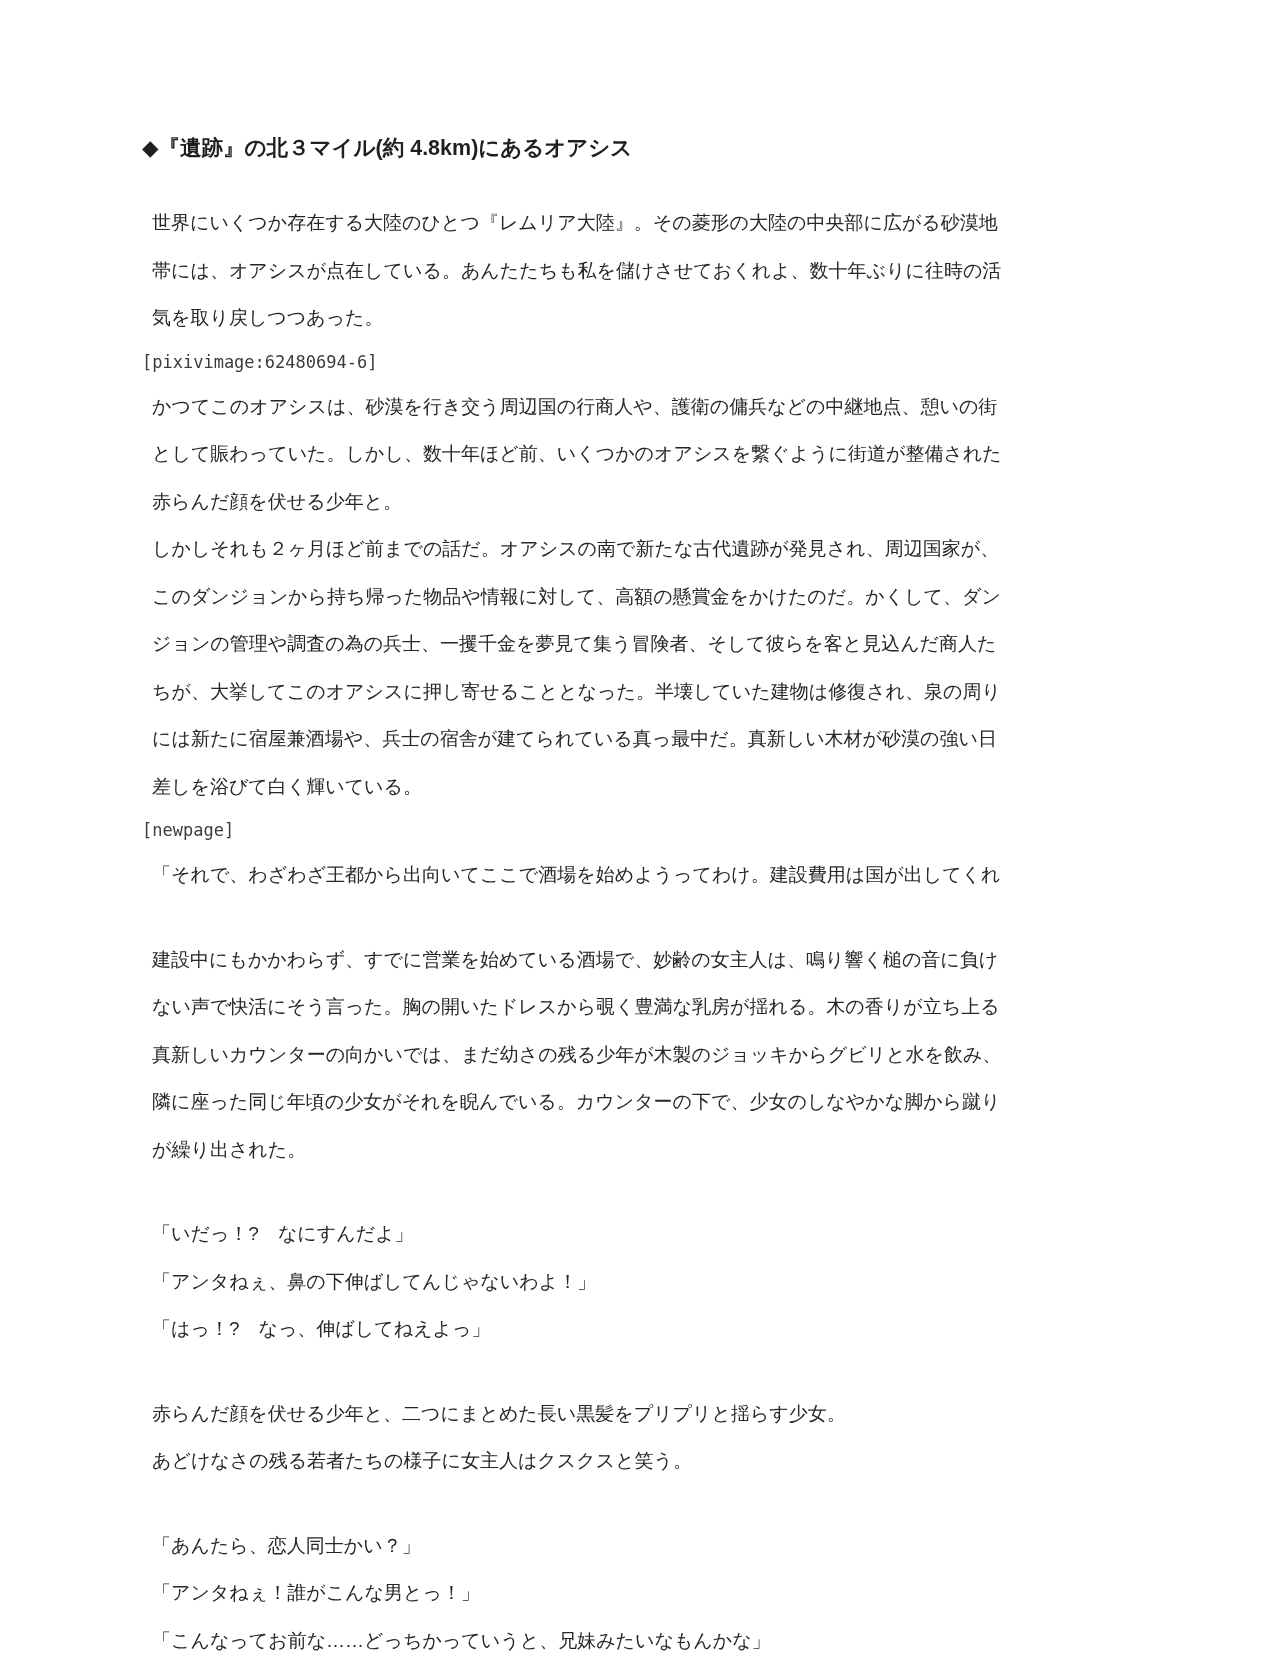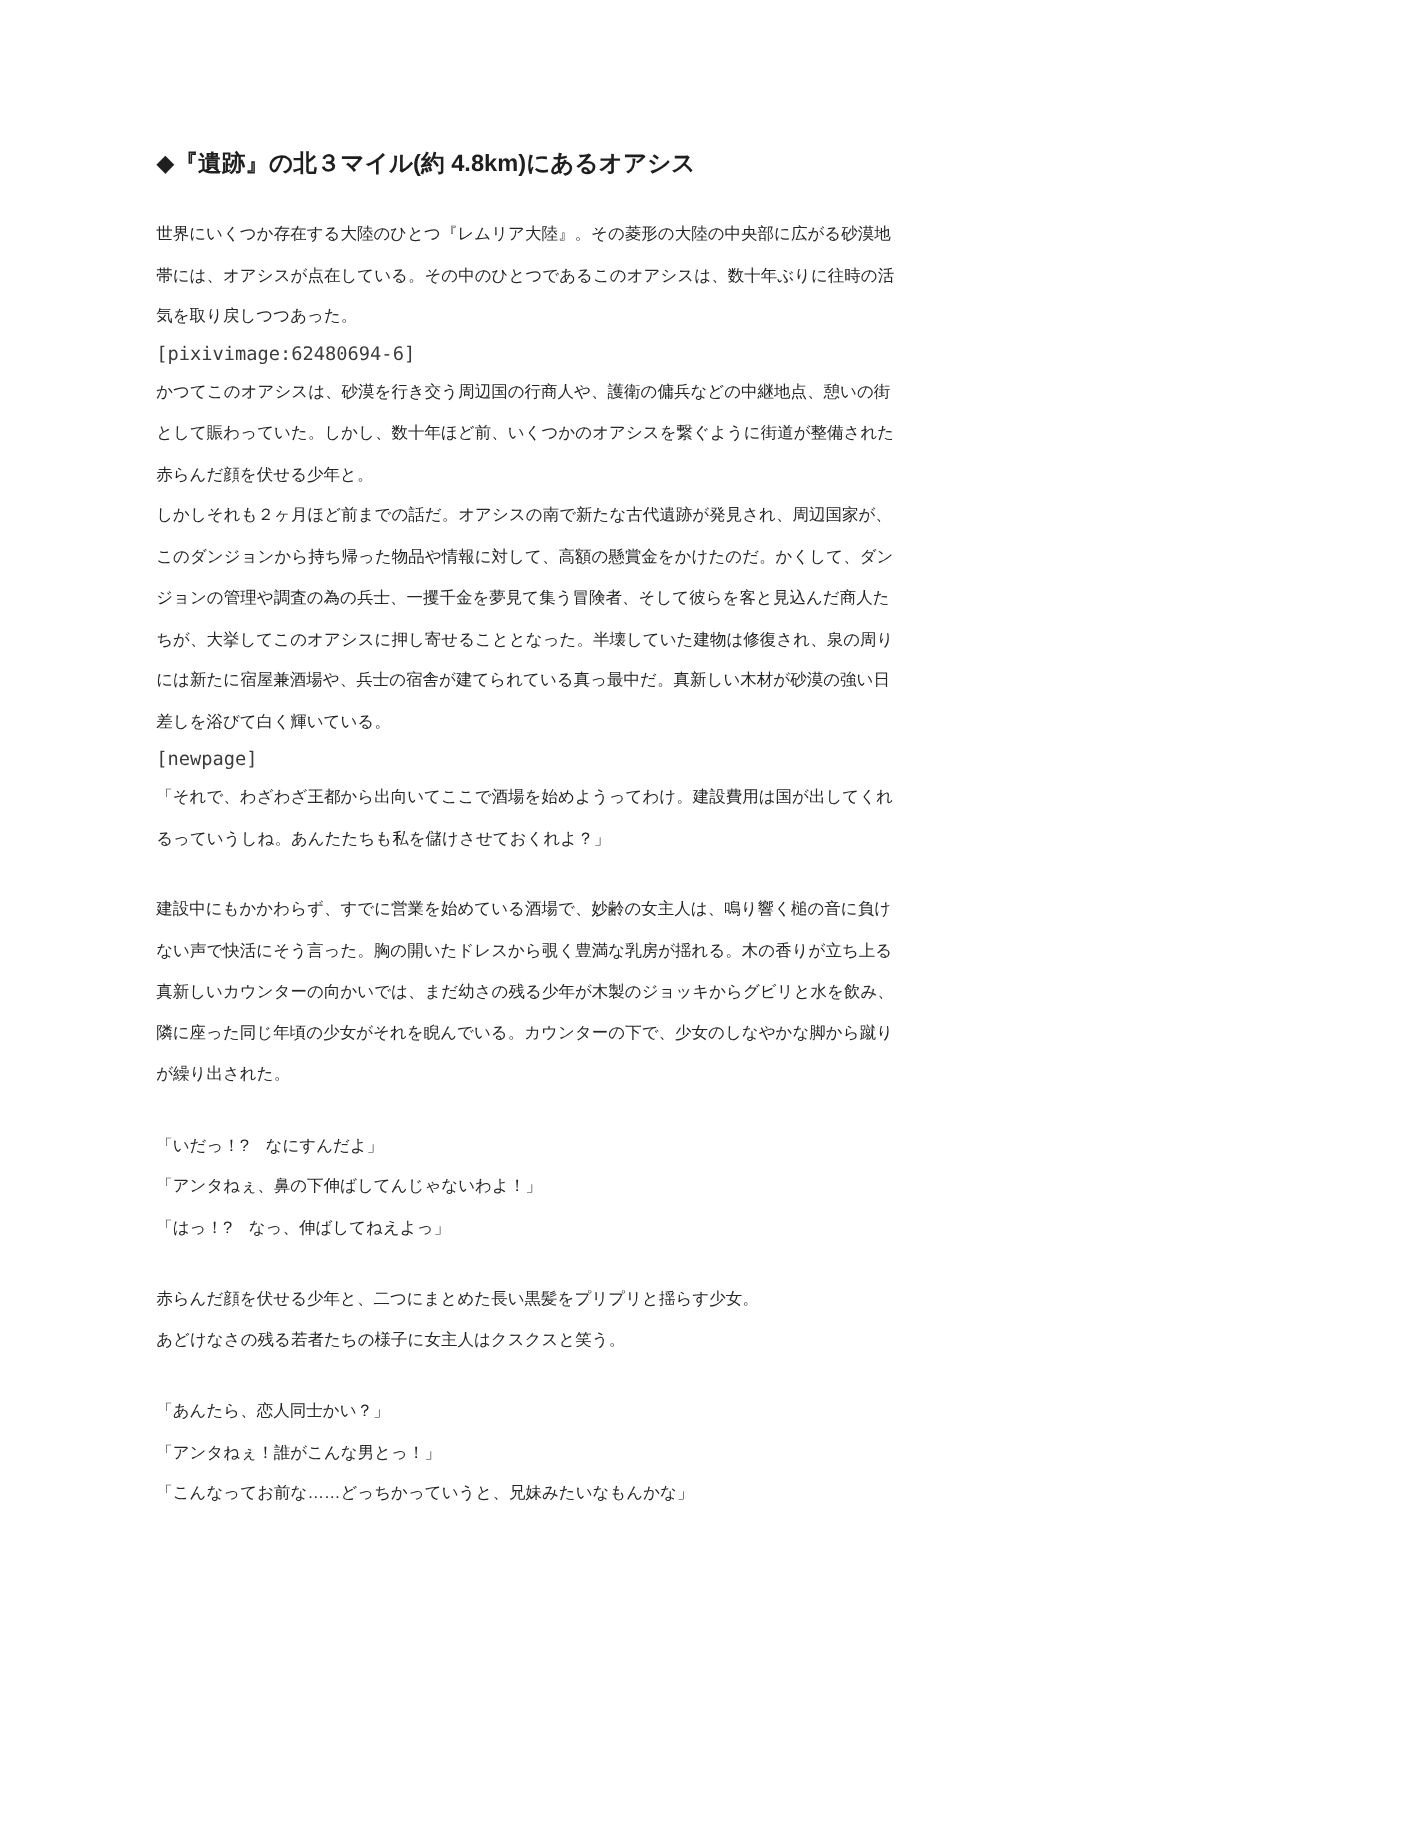--- a/index.html
+++ b/index.html
@@ -22,22 +22,22 @@
   }
   .t-heading {
     margin: 0;
     font-size: 21.5px;
     line-height: 38px;
     font-weight: 600;
     color: #1f1f1f;
     white-space: pre;
   }
   .t-body {
-    margin: 0;
-    font-size: 15px;
+    margin: 10px;
+    font-size: 19px;
     line-height: 37.5px;
     font-weight: 500;
     color: #262626;
     white-space: pre;
   }
   .t-tag {
     margin: 0;
     font-family: "DejaVu Sans Mono", "Liberation Mono", monospace;
     font-size: 17px;
     line-height: 31px;
@@ -50,35 +50,34 @@
     height: 27px;
   }
 </style>
 </head>
 <body>
 
 <main class="doc">
     <p class="t-heading">◆『遺跡』の北３マイル(約 4.8km)にあるオアシス</p>
     <p class="t-blank"></p>
     <p class="t-body">世界にいくつか存在する大陸のひとつ『レムリア大陸』。その菱形の大陸の中央部に広がる砂漠地</p>
-    <p class="t-body">帯には、オアシスが点在している。その中のひとつであるこのオアシスは、数十年ぶりに往時の活</p>
+    <p class="t-body">帯には、オアシスが点在している。あんたたちも私を儲けさせておくれよ、数十年ぶりに往時の活</p>
     <p class="t-body">気を取り戻しつつあった。</p>
     <p class="t-tag">[pixivimage:62480694-6]</p>
     <p class="t-body">かつてこのオアシスは、砂漠を行き交う周辺国の行商人や、護衛の傭兵などの中継地点、憩いの街</p>
     <p class="t-body">として賑わっていた。しかし、数十年ほど前、いくつかのオアシスを繋ぐように街道が整備された</p>
     <p class="t-body">赤らんだ顔を伏せる少年と。</p>
     <p class="t-body">しかしそれも２ヶ月ほど前までの話だ。オアシスの南で新たな古代遺跡が発見され、周辺国家が、</p>
     <p class="t-body">このダンジョンから持ち帰った物品や情報に対して、高額の懸賞金をかけたのだ。かくして、ダン</p>
     <p class="t-body">ジョンの管理や調査の為の兵士、一攫千金を夢見て集う冒険者、そして彼らを客と見込んだ商人た</p>
     <p class="t-body">ちが、大挙してこのオアシスに押し寄せることとなった。半壊していた建物は修復され、泉の周り</p>
     <p class="t-body">には新たに宿屋兼酒場や、兵士の宿舎が建てられている真っ最中だ。真新しい木材が砂漠の強い日</p>
     <p class="t-body">差しを浴びて白く輝いている。</p>
     <p class="t-tag">[newpage]</p>
     <p class="t-body">「それで、わざわざ王都から出向いてここで酒場を始めようってわけ。建設費用は国が出してくれ</p>
-    <p class="t-body">るっていうしね。あんたたちも私を儲けさせておくれよ？」</p>
     <p class="t-blank"></p>
     <p class="t-body">建設中にもかかわらず、すでに営業を始めている酒場で、妙齢の女主人は、鳴り響く槌の音に負け</p>
     <p class="t-body">ない声で快活にそう言った。胸の開いたドレスから覗く豊満な乳房が揺れる。木の香りが立ち上る</p>
     <p class="t-body">真新しいカウンターの向かいでは、まだ幼さの残る少年が木製のジョッキからグビリと水を飲み、</p>
     <p class="t-body">隣に座った同じ年頃の少女がそれを睨んでいる。カウンターの下で、少女のしなやかな脚から蹴り</p>
     <p class="t-body">が繰り出された。</p>
     <p class="t-blank"></p>
     <p class="t-body">「いだっ！?　なにすんだよ」</p>
     <p class="t-body">「アンタねぇ、鼻の下伸ばしてんじゃないわよ！」</p>
     <p class="t-body">「はっ！?　なっ、伸ばしてねえよっ」</p>

